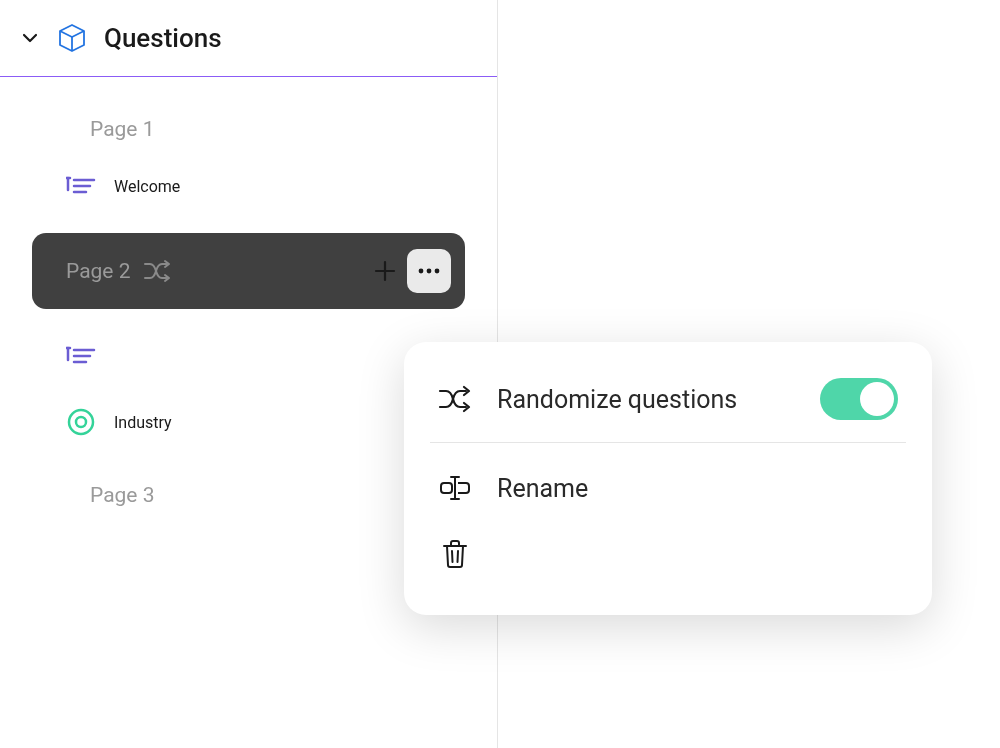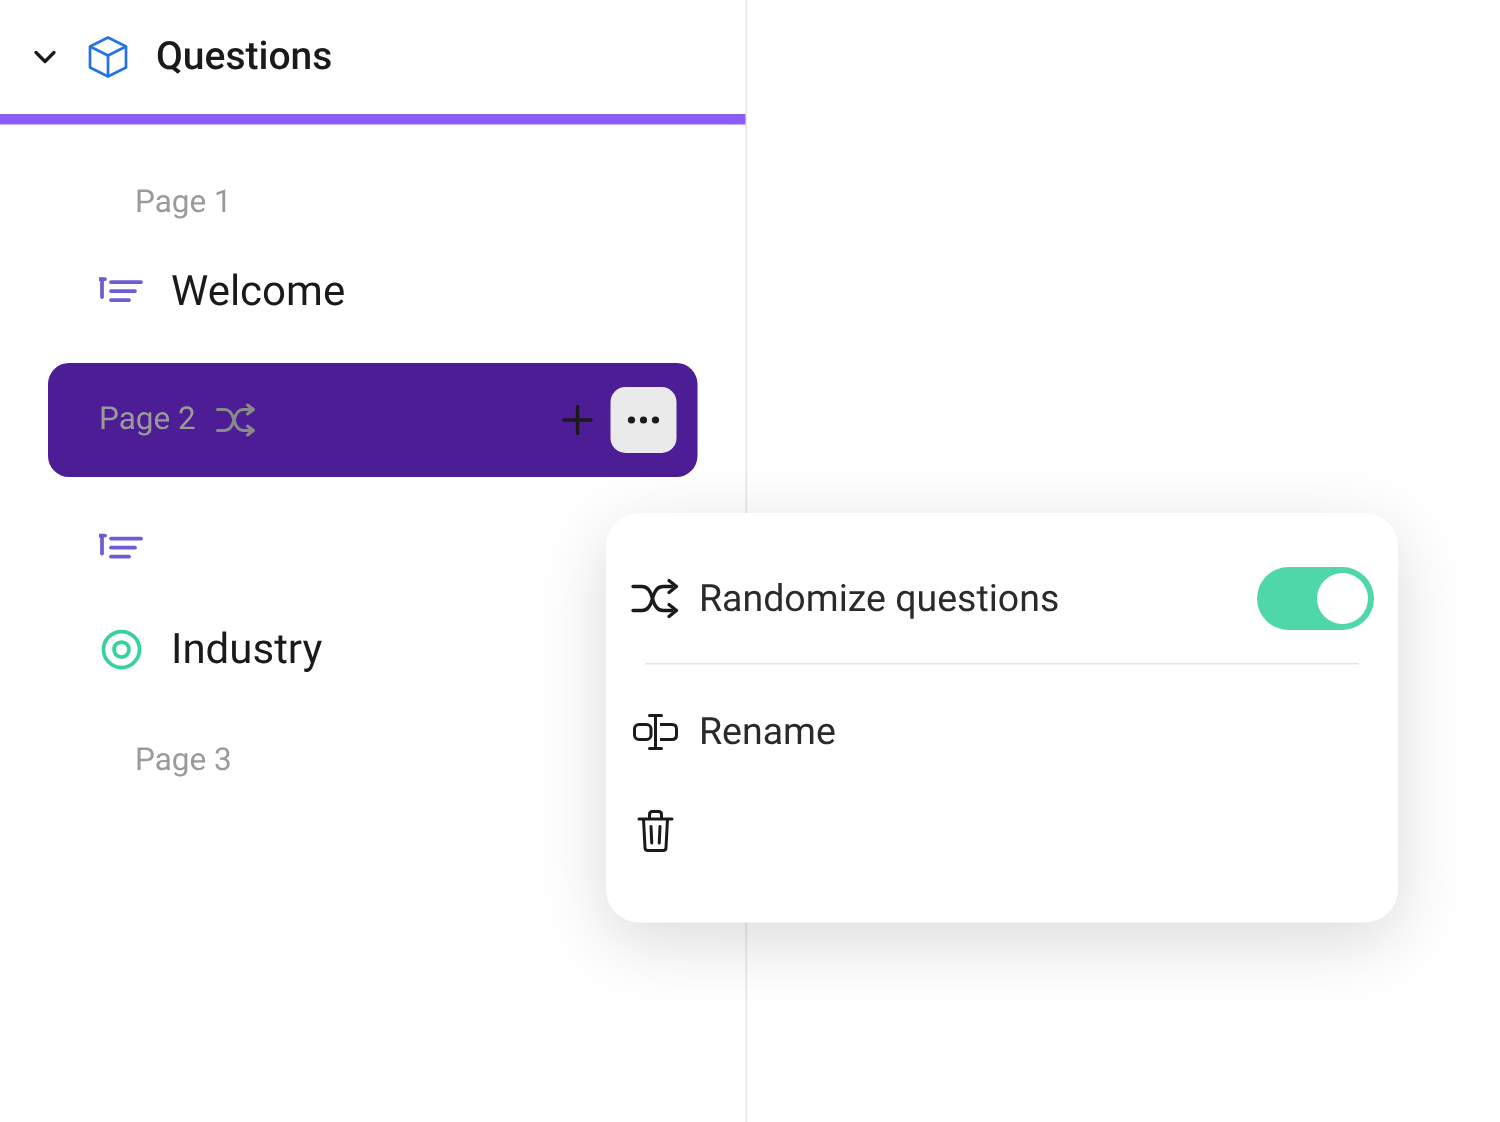--- a/index.html
+++ b/index.html
@@ -29,21 +29,21 @@
       border-right: 1px solid #e5e5e5;
       display: flex;
       flex-direction: column;
     }
     
     .header {
       display: flex;
       align-items: center;
       gap: 16px;
       padding: 22px 20px 22px 20px;
-      border-bottom: 7px solid #8b5cf6;
+      border-bottom: 1px solid #8b5cf6;
     }
     
     .chevron-wrap {
       display: flex;
       align-items: center;
       cursor: pointer;
     }
     
     .cube-icon {
       display: flex;
@@ -81,29 +81,29 @@
     .item-icon {
       width: 30px;
       height: 30px;
       display: flex;
       align-items: center;
       justify-content: center;
       flex-shrink: 0;
     }
     
     .item-label {
-      font-size: 28px;
+      font-size: 16px;
       color: #1a1a1a;
       font-weight: 400;
     }
     
     .page2-row {
       display: flex;
       align-items: center;
-      background: #4c1d95;
+      background: #404040;
       border-radius: 14px;
       margin: 14px 32px 14px 32px;
       padding: 16px 14px 16px 34px;
     }
     
     .page2-label {
       font-size: 21px;
       color: #9a9a9a;
       font-weight: 400;
     }
@@ -144,22 +144,22 @@
       width: 528px;
       background: #fff;
       border-radius: 22px;
       box-shadow: 0 12px 48px rgba(0,0,0,0.15);
       padding: 28px 0;
     }
     
     .popup-item {
       display: flex;
       align-items: center;
-      padding: 16px 16px;
-      gap: 12px;
+      padding: 16px 34px;
+      gap: 25px;
       cursor: pointer;
     }
     
     .popup-item-toggle {
       padding-top: 8px;
       padding-bottom: 22px;
     }
     
     .popup-icon {
       width: 34px;

